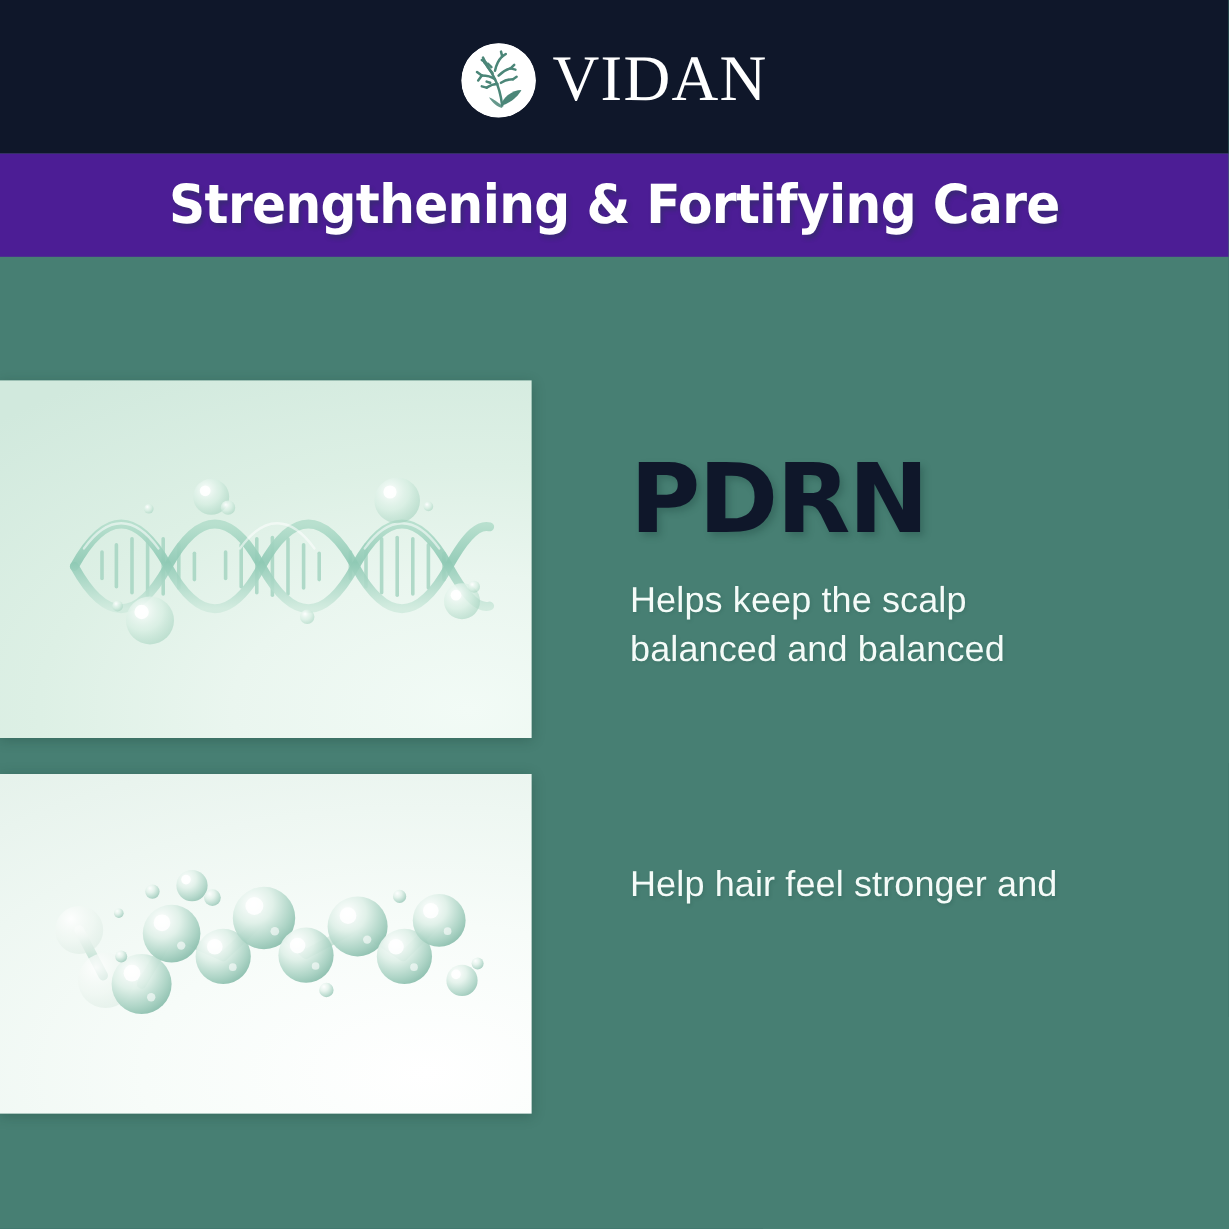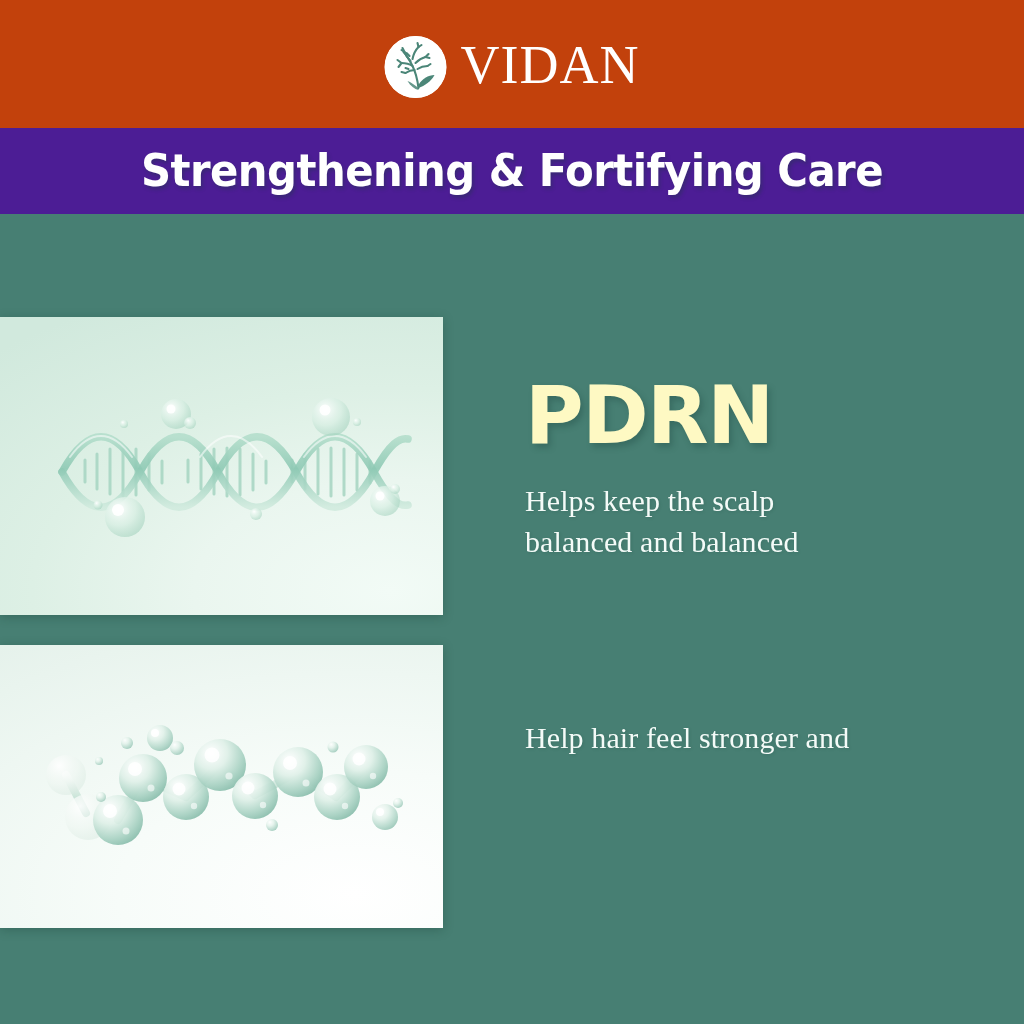--- a/index.html
+++ b/index.html
@@ -18,21 +18,21 @@
     -webkit-font-smoothing: antialiased;
   }
 
   
   .header {
     position: absolute;
     left: 0;
     top: 0;
     width: 1024px;
     height: 128px;
-    background: #c2410c;
+    background: #0f172a;
   }
   .logo-lockup {
     position: absolute;
     left: 50%;
     top: 33px;
     transform: translateX(-50%);
     display: flex;
     align-items: center;
     gap: 14px;
     height: 68px;
@@ -113,32 +113,32 @@
 
   .feature-text {
     position: absolute;
     left: 525px;
     width: 470px;
   }
   .ft-1 { top: 57px; }
   .ft-2 { top: 50px; }
 
   .feature-title {
-    color: #fef9c3;
+    color: #0f172a;
     font-family: "DejaVu Sans", sans-serif;
     font-weight: bold;
     font-size: 80px;
     line-height: 84px;
     letter-spacing: -1.5px;
     text-shadow: 3px 4px 6px rgba(22, 62, 55, 0.30);
     margin: 0;
   }
   .feature-desc {
     color: #f4fbf8;
-    font-family: Liberation Serif, serif;
+    font-family: Liberation Sans, sans-serif;
     font-weight: 300;
     font-size: 30px;
     line-height: 41px;
     letter-spacing: 0.1px;
     margin: 0;
     padding-top: 22px;
     text-shadow: 1px 1px 3px rgba(22, 62, 55, 0.18);
   }
   .feature-desc span { display: block; }
 </style>

